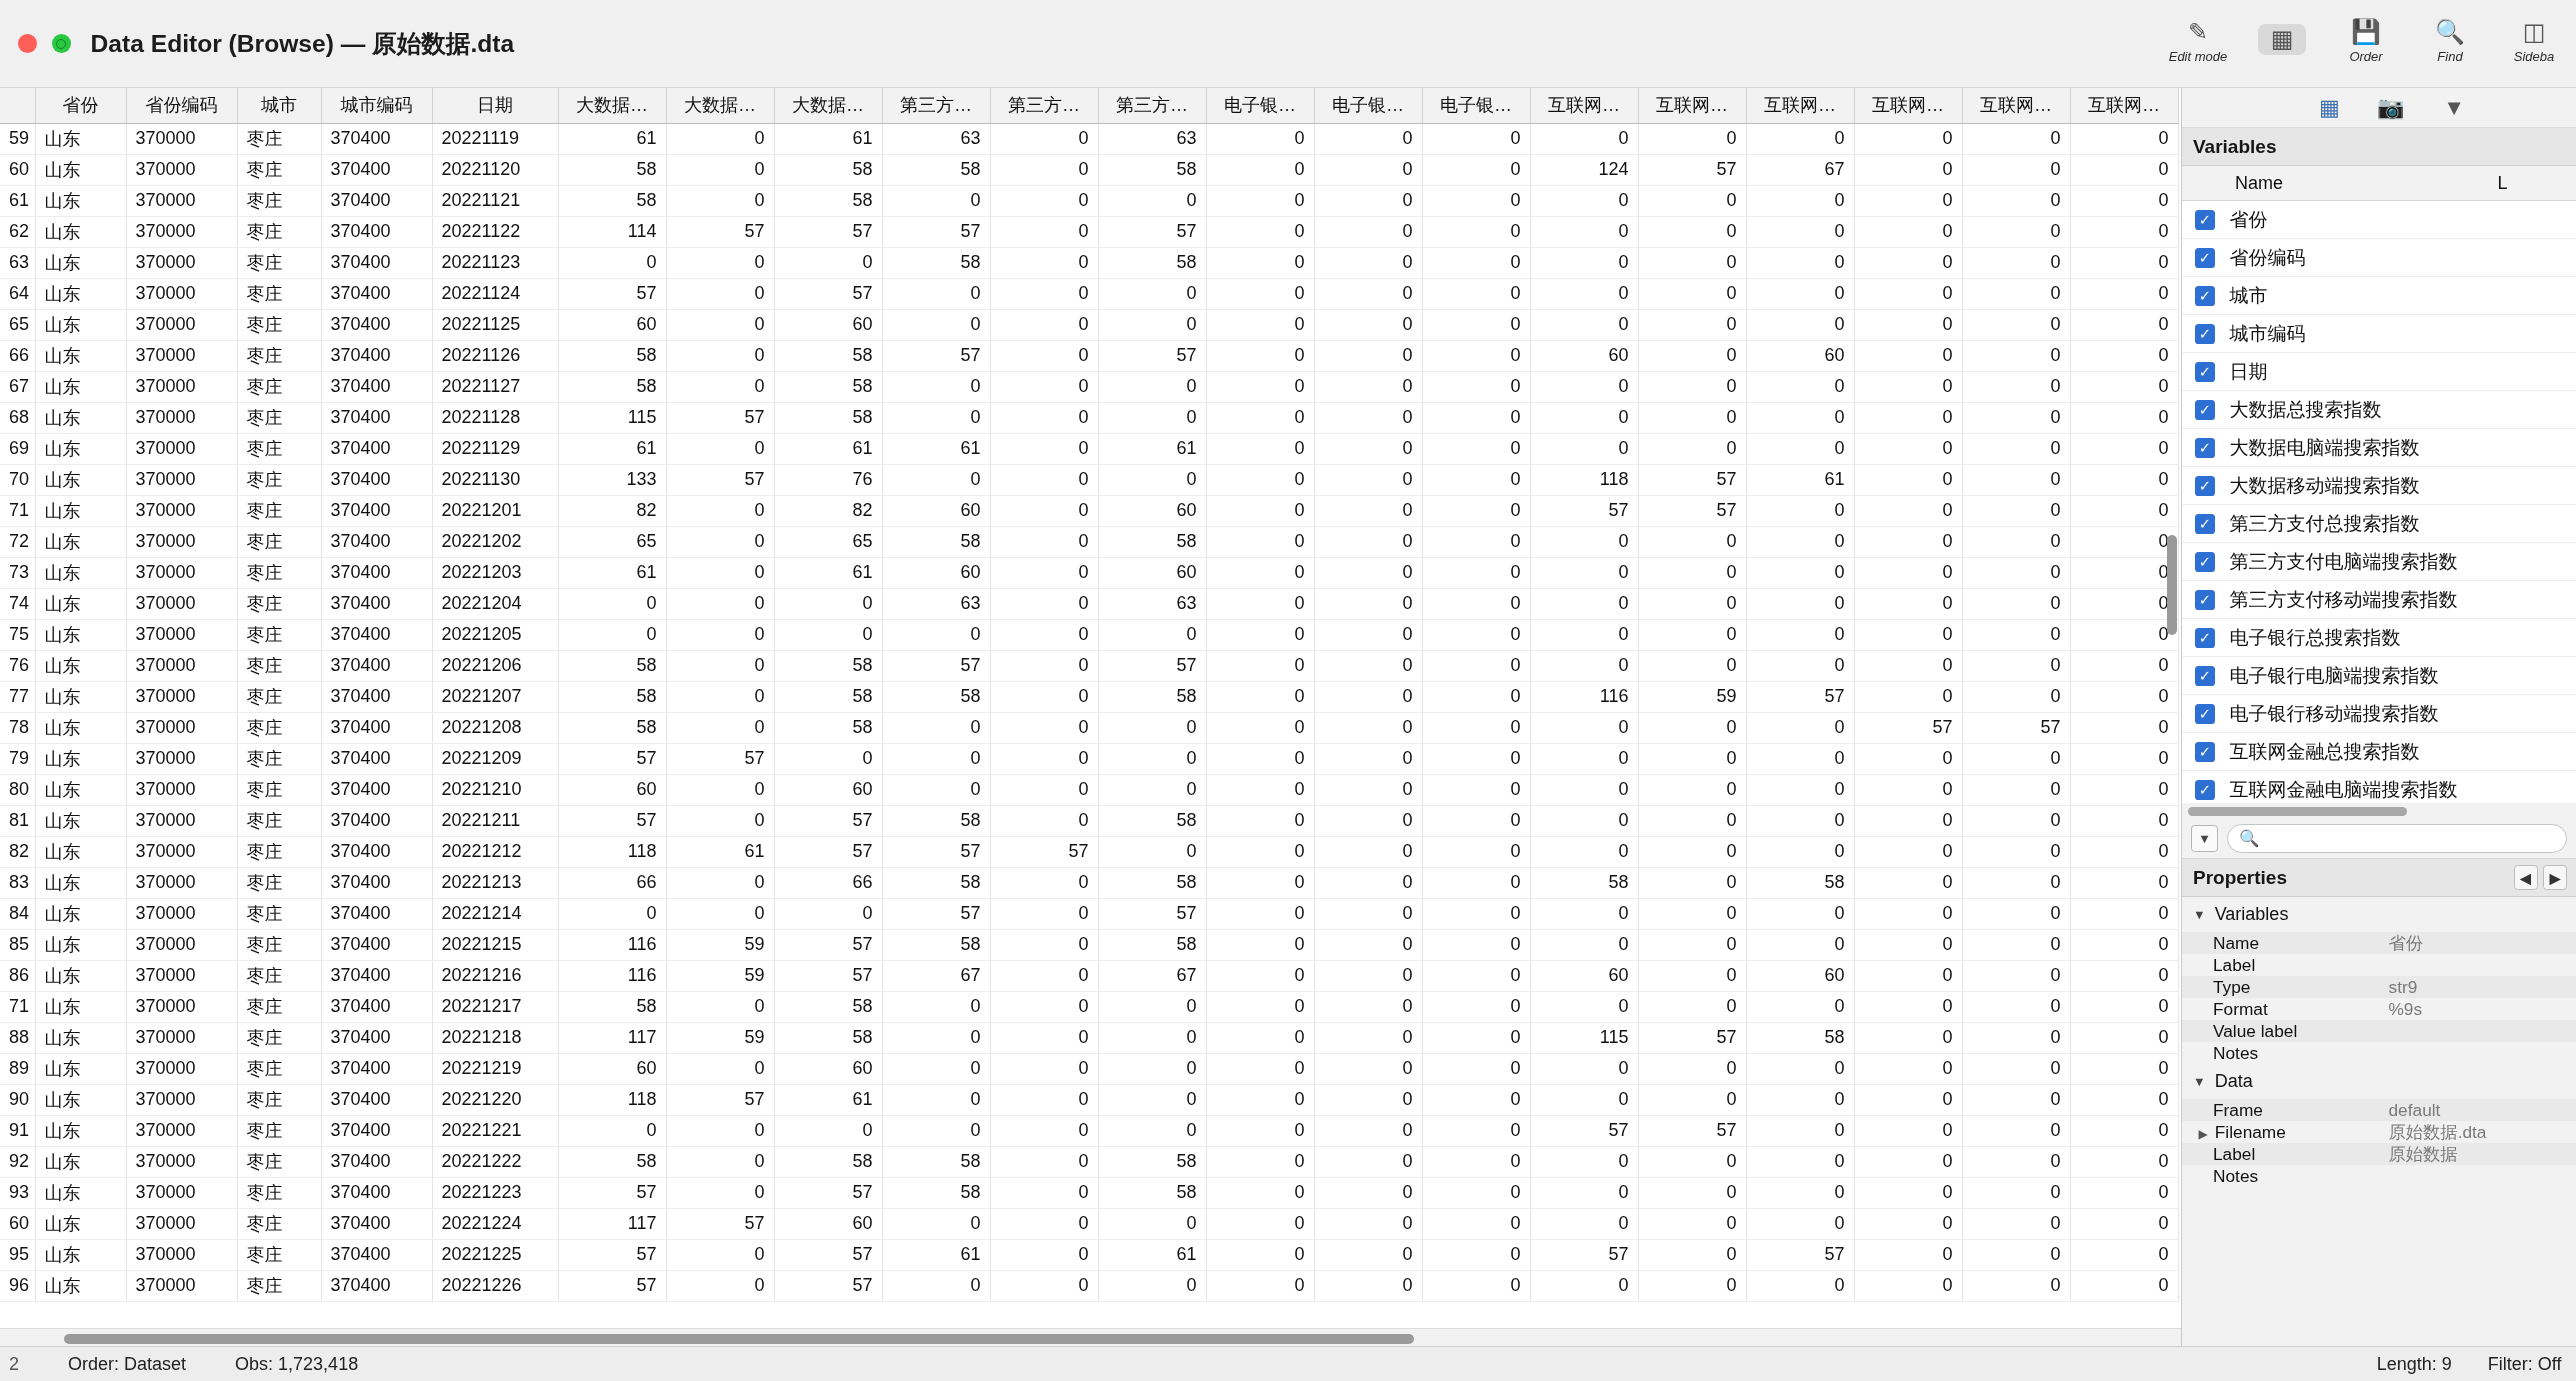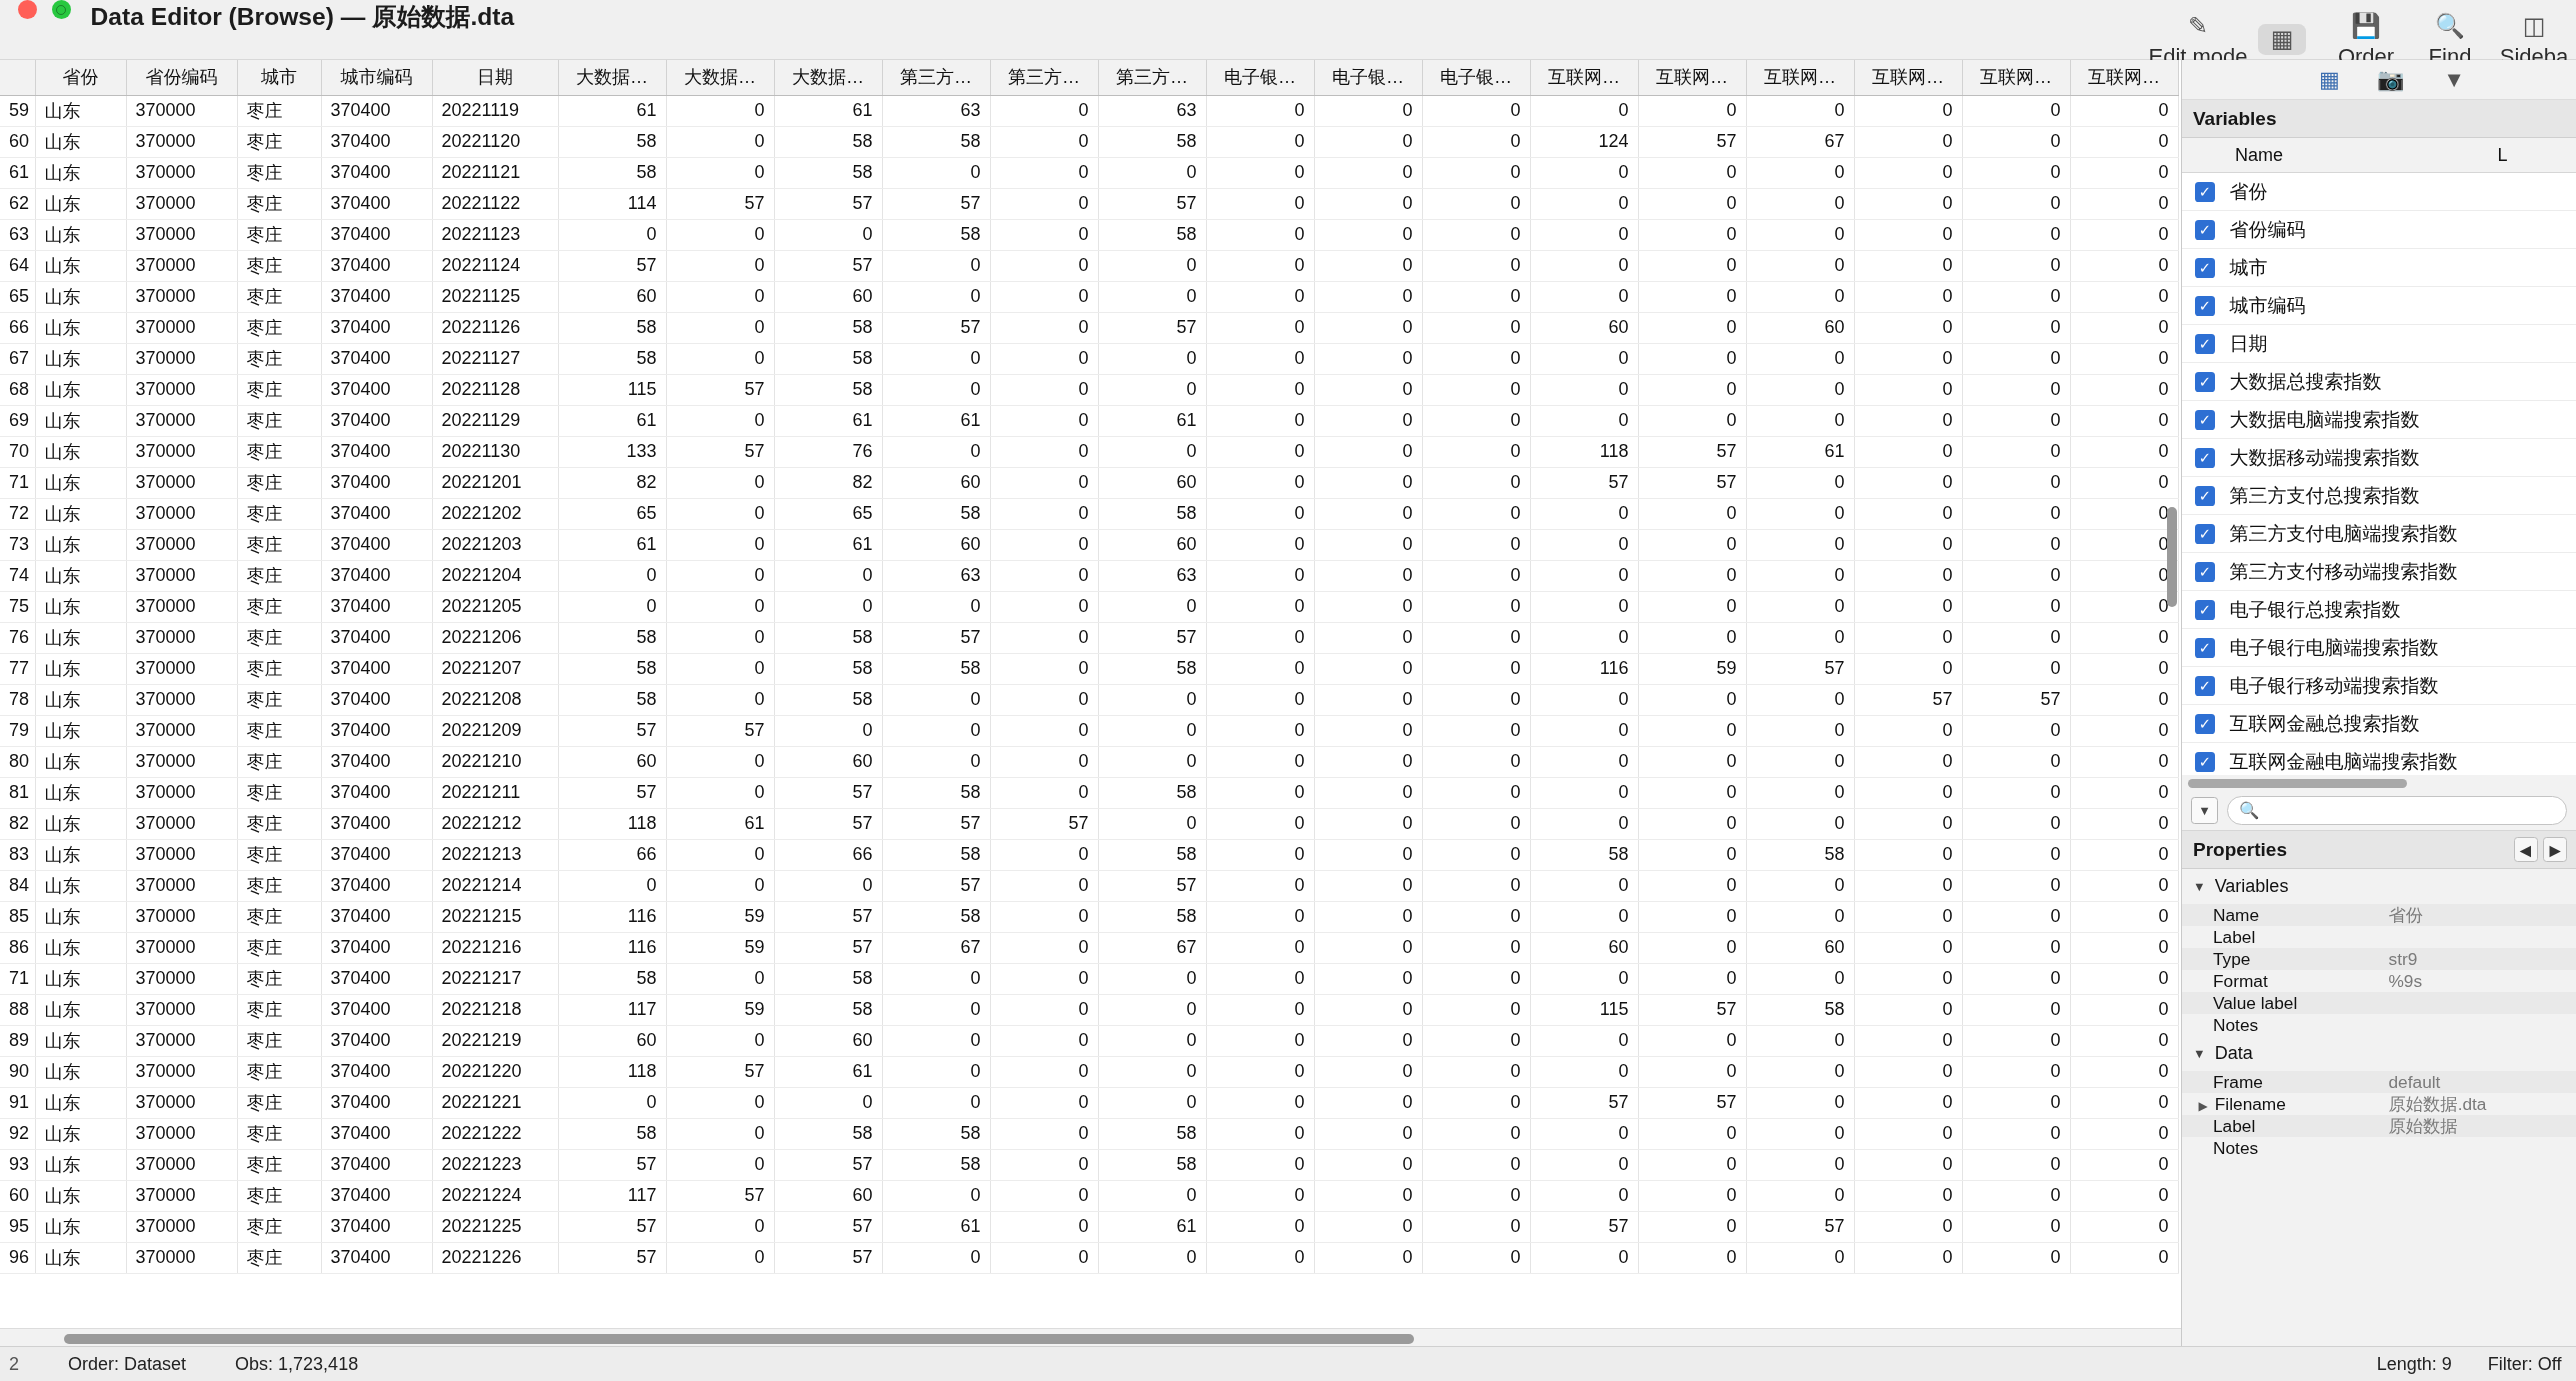--- a/index.html
+++ b/index.html
@@ -14,24 +14,24 @@
     position: relative;
     width: 2576px;
     height: 1381px;
     display: flex;
     flex-direction: column;
     background: #f2f2f2;
   }
 
   
   .titlebar {
-    height: 60px;
+    height: 88px;
     background: #f0f0f0;
     display: flex;
-    align-items: flex-start;
+    align-items: center;
     position: relative;
     flex: 0 0 auto;
     border-bottom: 0.9px solid #d8d8d8;
   }
   .traffic {
     display: flex;
     align-items: center;
     gap: 14.6px;
     padding-left: 18px;
   }
@@ -72,21 +72,21 @@
     gap: 5.5px;
     font-size: 16.4px;
     color: #2b2b2b;
   }
   .tb-item .glyph { font-size: 24px; line-height: 24px; color: #555; }
   .tb-item.selected .glyph-box {
     background: #d9d9d9;
     border-radius: 7.3px;
     padding: 3.6px 12.8px;
   }
-  .tb-label { white-space: nowrap; font-size: 22px; }
+  .tb-label { white-space: nowrap; font-size: 13px; font-style: italic; }
 
   
   .cellbar {
     height: 51px;
     background: #f2f2f2;
     display: flex;
     align-items: center;
     padding: 0 0 0 16.4px;
     gap: 12.8px;
     flex: 0 0 auto;

